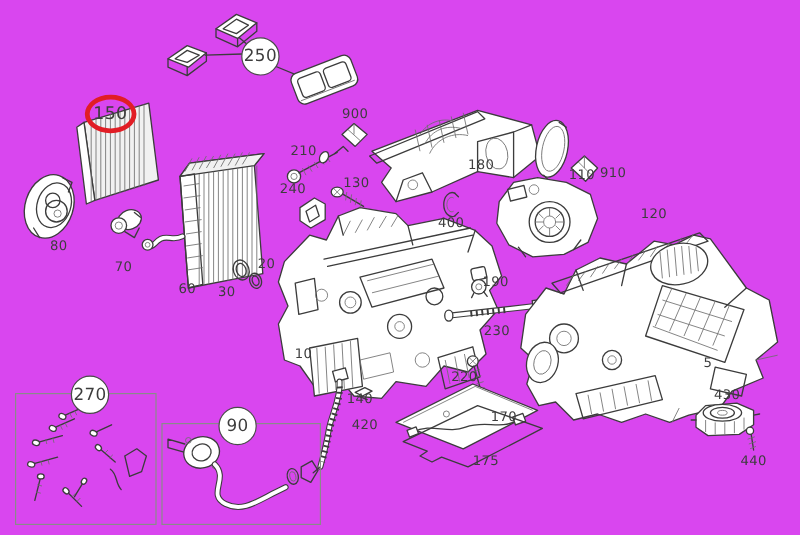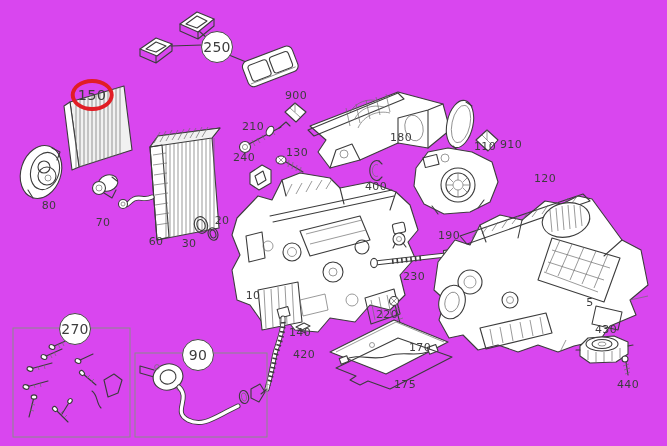--- a/index.html
+++ b/index.html
@@ -322,21 +322,21 @@
       <div class="part-label" style="left: 511px; top: 144px; color: rgb(61, 61, 61);">910</div>
       <div class="part-label" style="left: 244px; top: 157px; color: rgb(61, 61, 61);">240</div>
       <div class="part-label" style="left: 297px; top: 152px; color: rgb(61, 61, 61);">130</div>
       <div class="part-label" style="left: 376px; top: 186px; color: rgb(61, 61, 61);">400</div>
       <div class="part-label" style="left: 500px; top: 178px; color: rgb(61, 61, 61); margin-left: 45px;">120</div>
       <div class="part-label" style="left: 37px; top: 205px; color: rgb(61, 61, 61); margin-left: 12px;">80</div>
       <div class="part-label" style="left: 103px; top: 222px; color: rgb(61, 61, 61);">70</div>
       <div class="part-label" style="left: 222px; top: 220px; color: rgb(61, 61, 61);">20</div>
       <div class="part-label" style="left: 156px; top: 241px; color: rgb(61, 61, 61);">60</div>
       <div class="part-label" style="left: 189px; top: 243px; color: rgb(61, 61, 61);">30</div>
-      <div class="part-label" style="left: 435px; top: 235px; color: rgb(61, 61, 61); padding-left: 28px;">190</div>
+      <div class="part-label" style="left: 399px; top: 235px; color: rgb(61, 61, 61); padding-left: 28px;">190</div>
       <div class="part-label" style="left: 414px; top: 276px; color: rgb(61, 61, 61);">230</div>
       <div class="part-label" style="left: 253px; top: 295px; color: rgb(61, 61, 61);">10</div>
       <div class="part-label" style="left: 590px; top: 302px; color: rgb(61, 61, 61);">5</div>
       <div class="part-label" style="left: 387px; top: 314px; color: rgb(61, 61, 61);">220</div>
       <div class="part-label" style="left: 606px; top: 329px; color: rgb(61, 61, 61);">430</div>
       <div class="part-label circle" style="left: 75px; top: 329px; color: rgb(61, 61, 61);">270</div>
       <div class="part-label" style="left: 300px; top: 332px; color: rgb(61, 61, 61);">140</div>
       <div class="part-label" style="left: 304px; top: 354px; color: rgb(61, 61, 61);">420</div>
       <div class="part-label" style="left: 420px; top: 347px; color: rgb(61, 61, 61);">170</div>
       <div class="part-label circle" style="left: 198px; top: 355px; color: rgb(61, 61, 61);">90</div>

